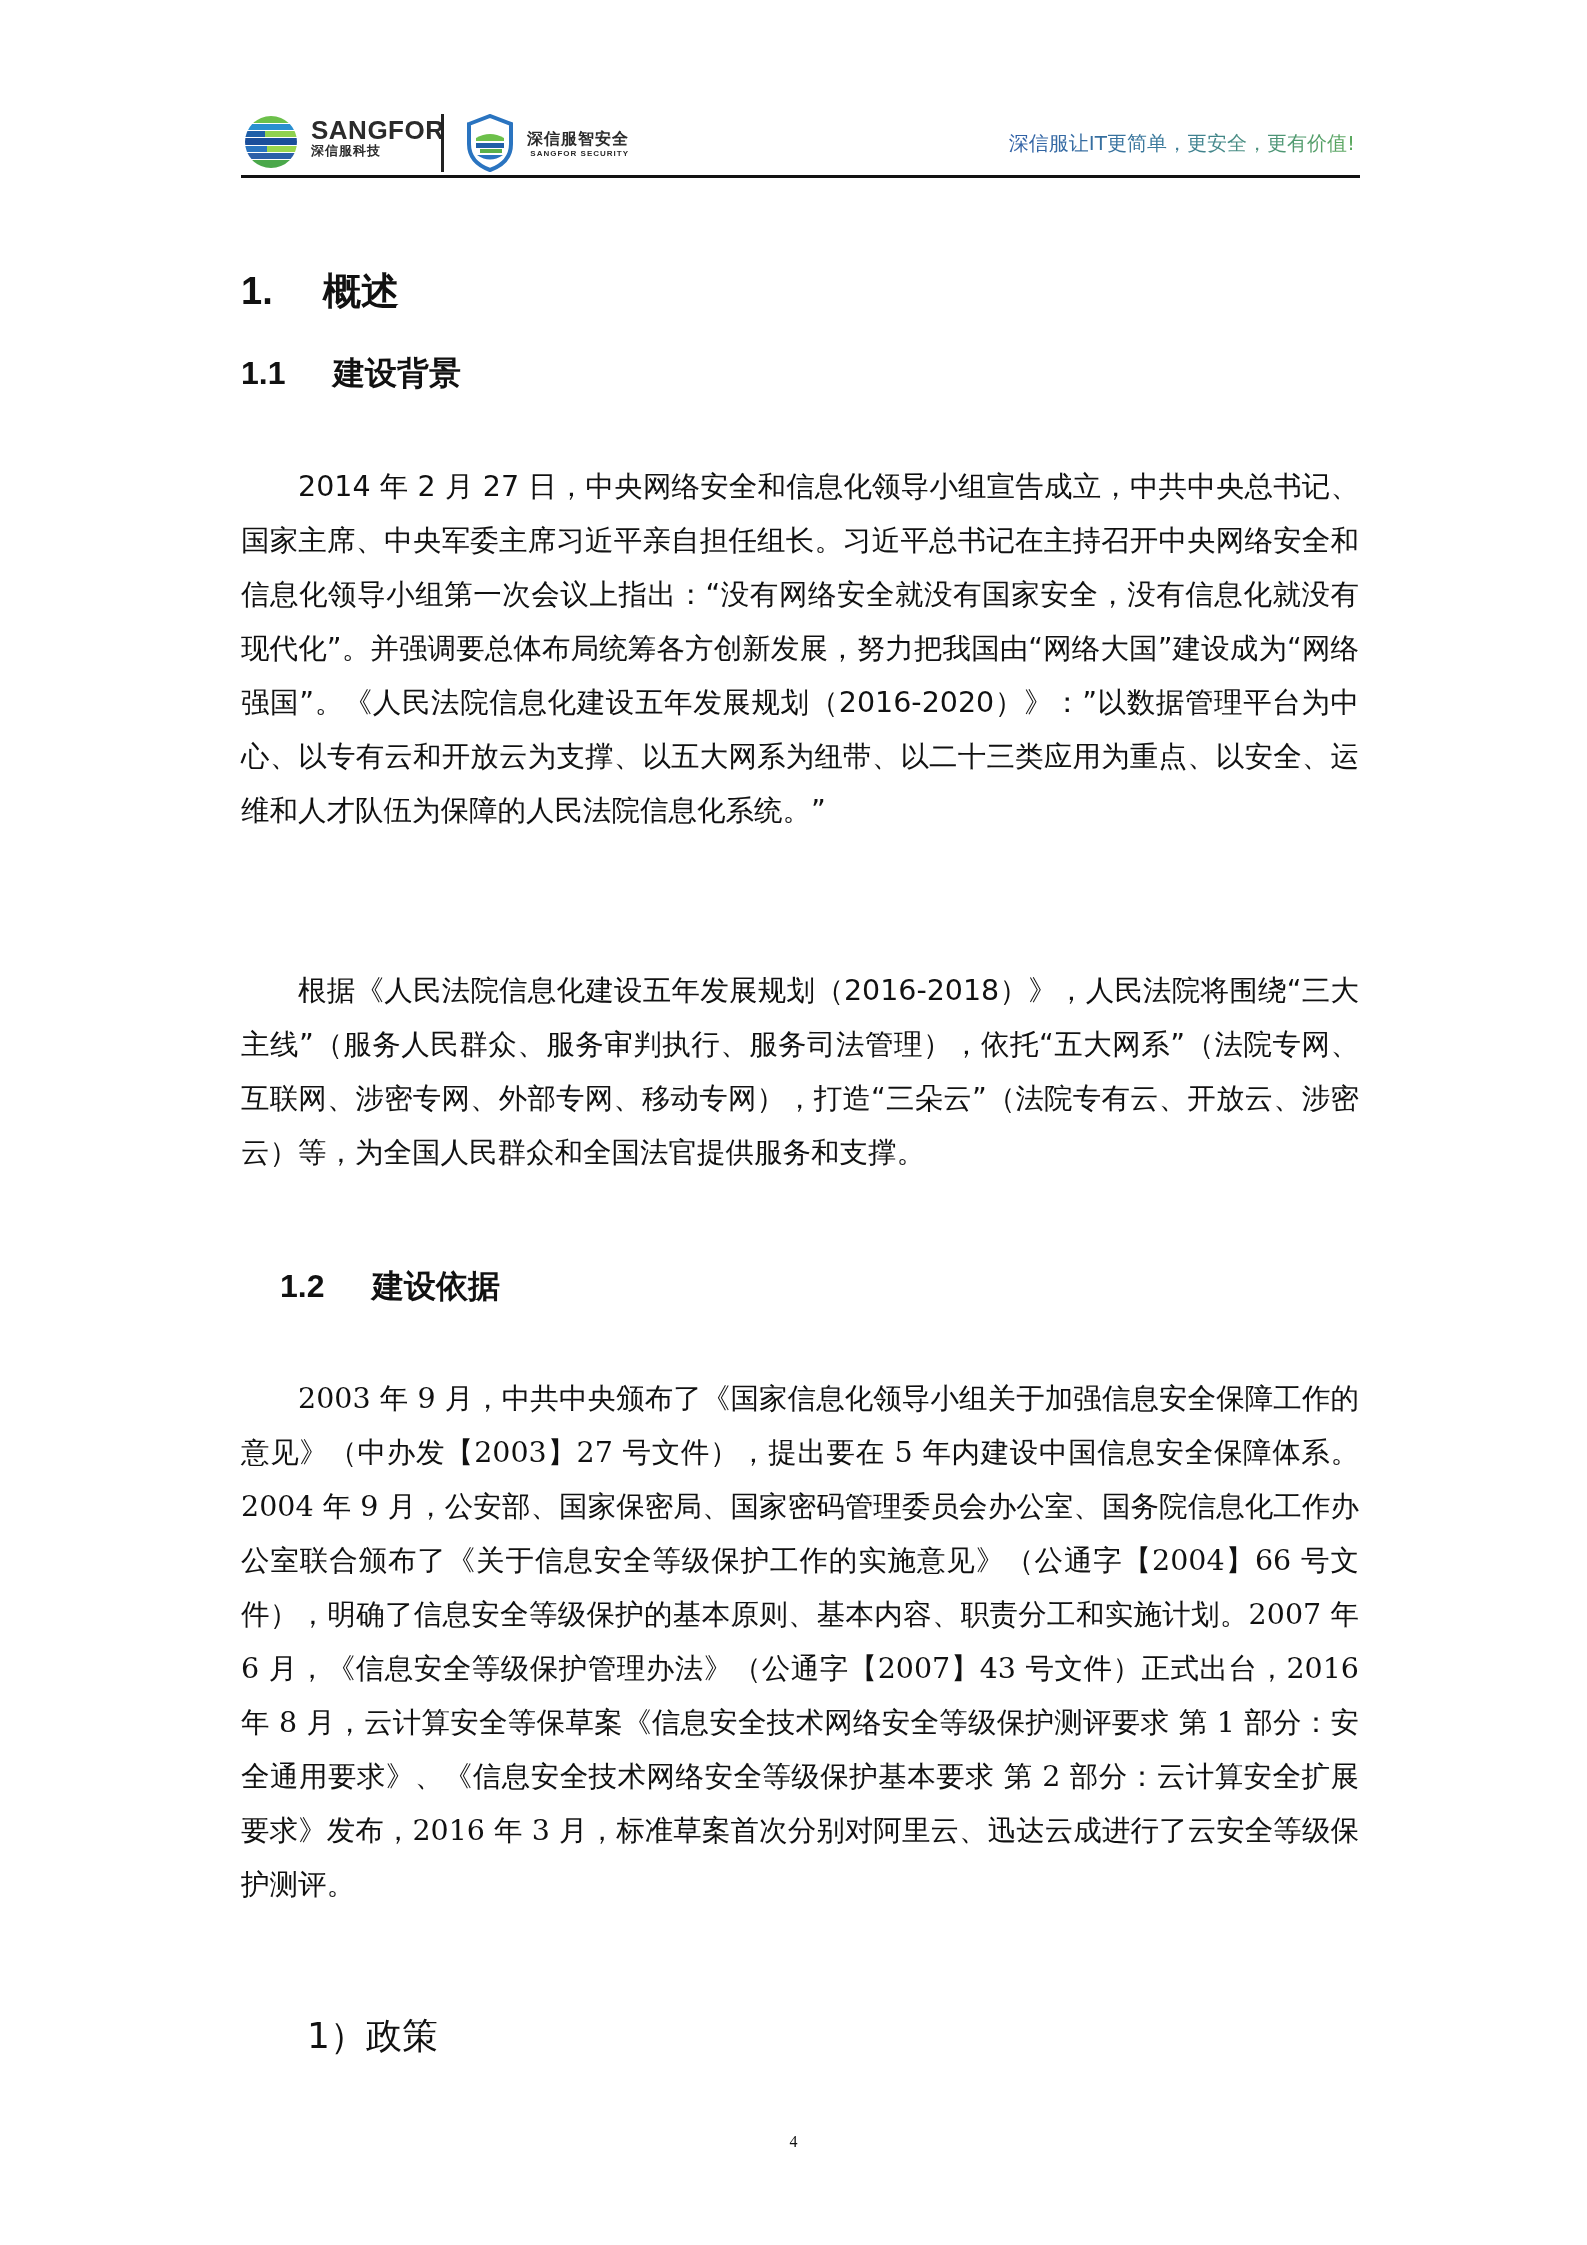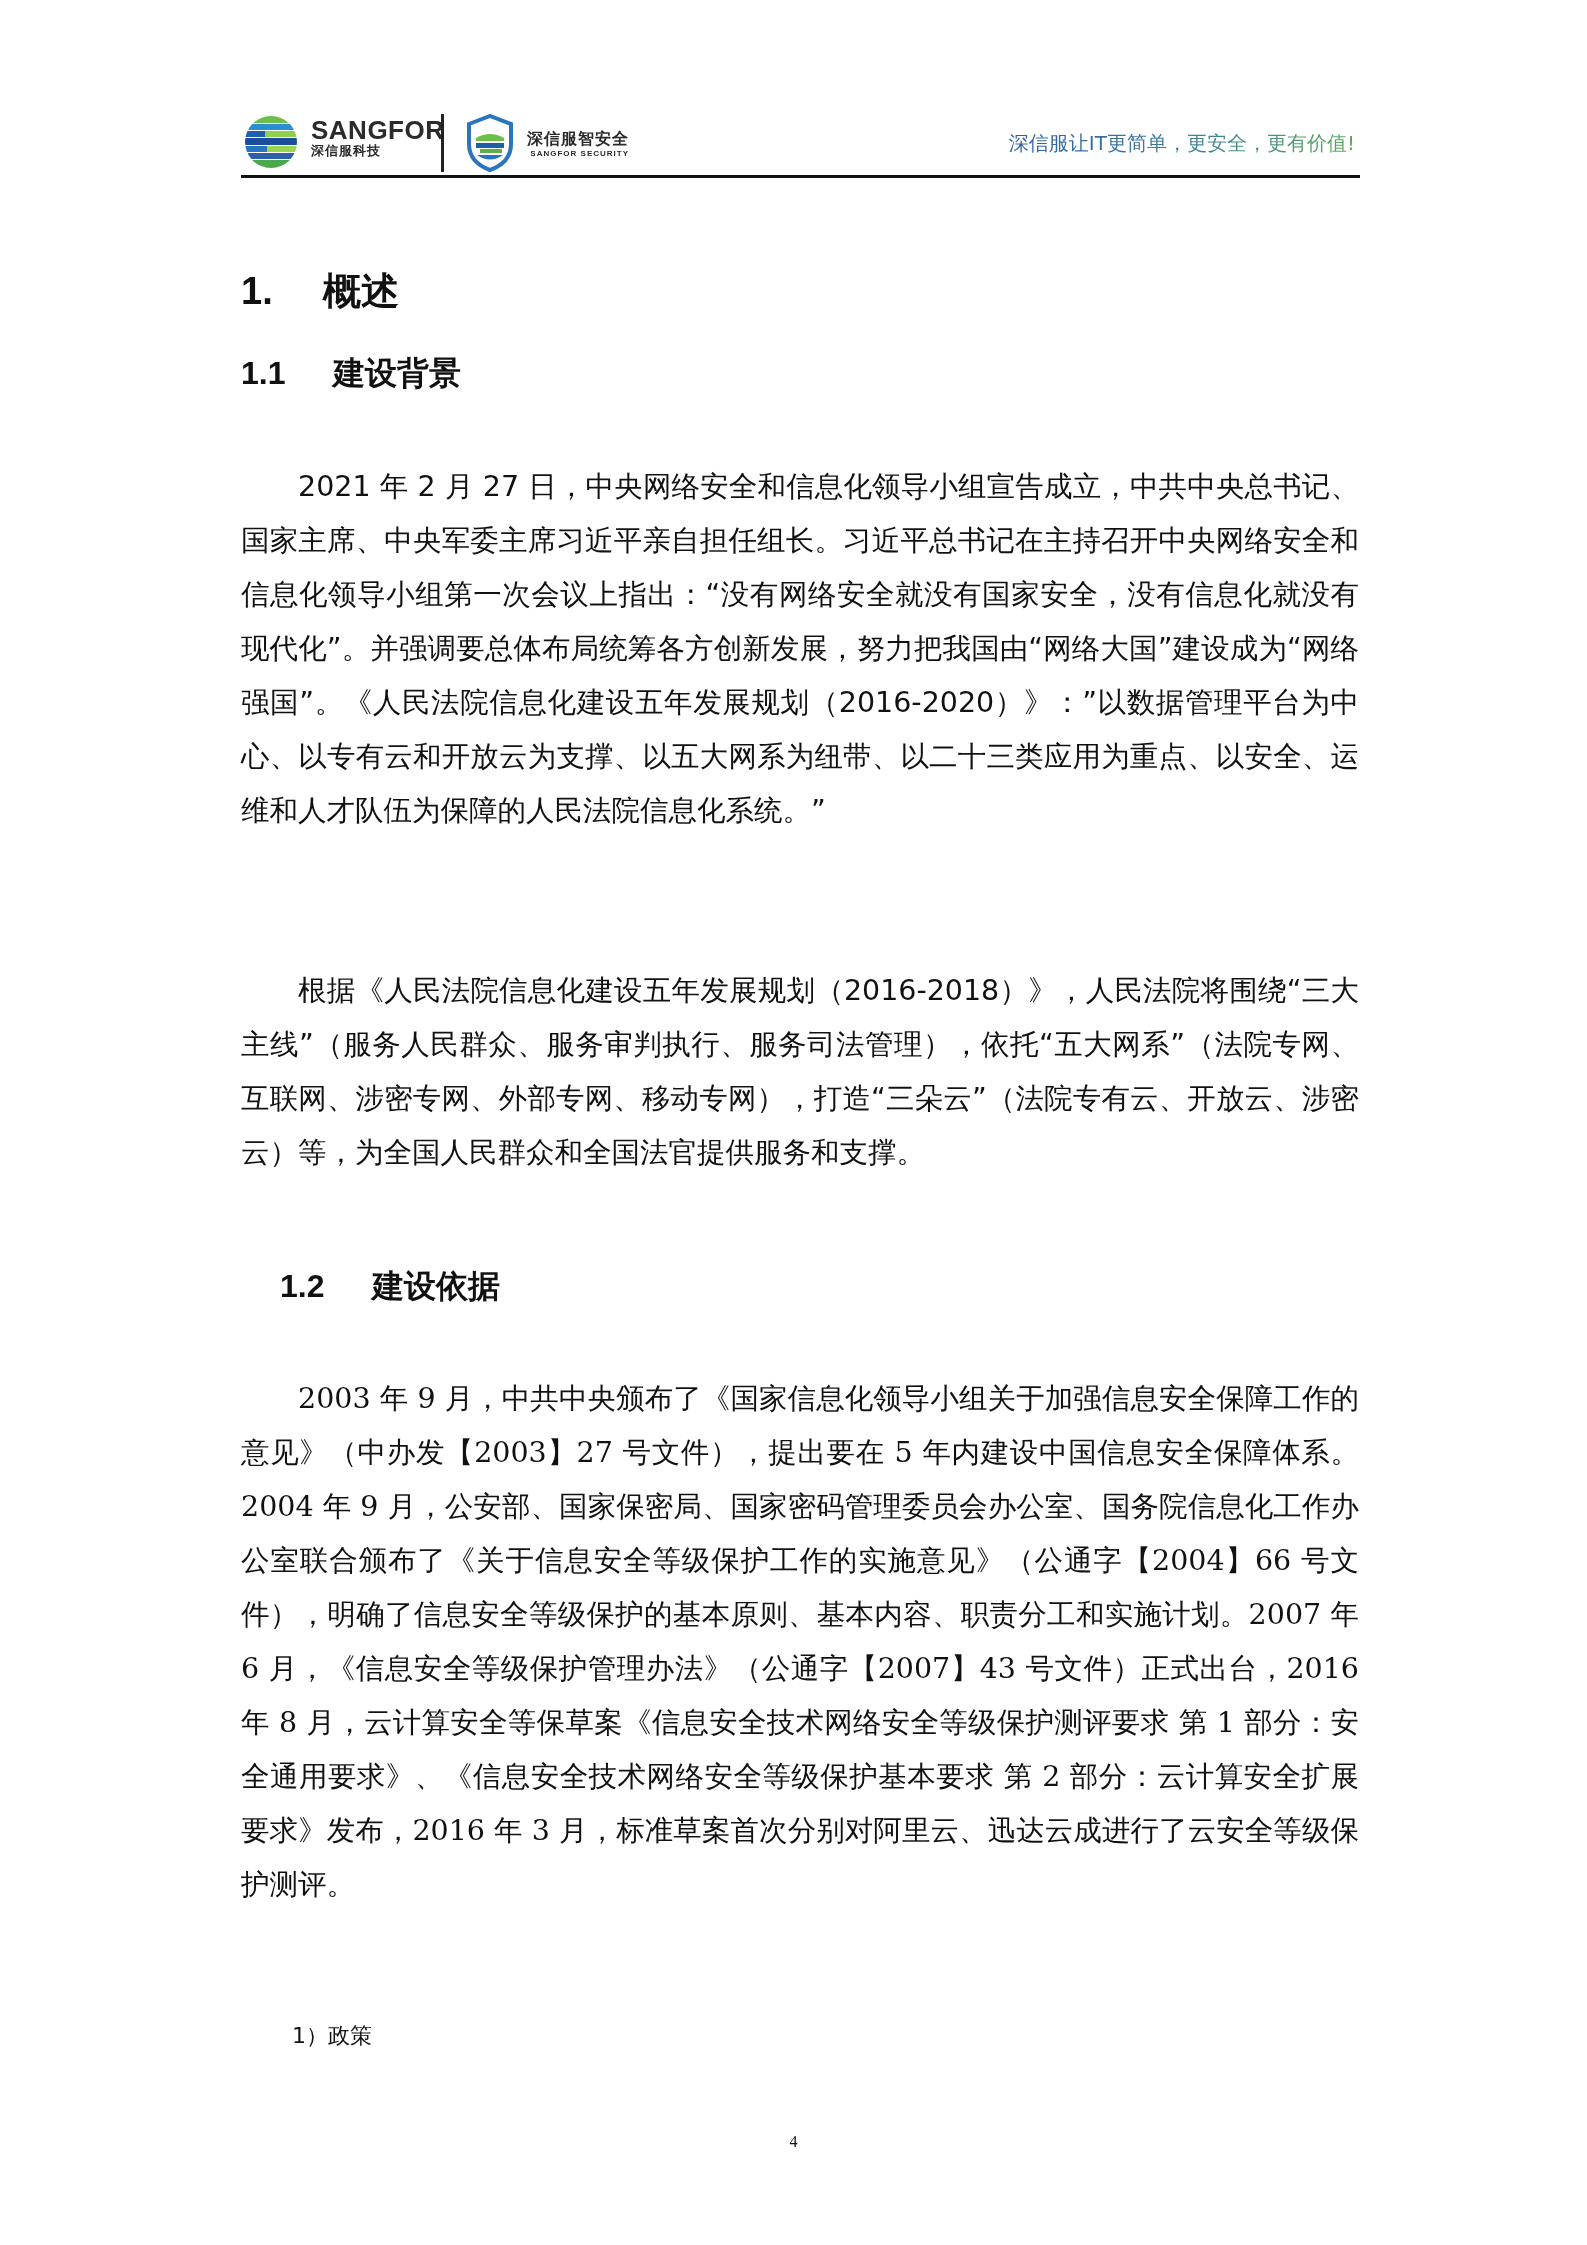--- a/index.html
+++ b/index.html
@@ -19,21 +19,21 @@
             background: linear-gradient(90deg, #2f5fa6 0%, #3a7a9a 45%, #5aa85c 100%); -webkit-background-clip: text; background-clip: text; color: transparent; }
 
   .content { position: absolute; left: 241px; top: 0; width: 1118px; }
   .h1 { position: absolute; left: 0; top: 232px; font-family: "Liberation Sans", "DejaVu Sans", sans-serif; font-weight: bold; font-size: 38px; line-height: 46px; white-space: nowrap; margin-top: 36px; }
   .h2 { position: absolute; left: 0; font-family: "Liberation Sans", "DejaVu Sans", sans-serif; font-weight: bold; font-size: 32px; line-height: 40px; white-space: nowrap; }
   .h-num { display: inline-block; }
   .h1 .h-num { width: 82px; }
   .h2 .h-num { width: 92px; }
   .para { position: absolute; left: 0; width: 1118px; font-family: "DejaVu Serif", serif; font-size: 28.5px; line-height: 54px; text-align: justify; text-indent: 57px; }
   .para.sans { font-family: "DejaVu Sans", sans-serif; }
-  .item { position: absolute; left: 51px; font-family: "DejaVu Sans", sans-serif; font-size: 22px; line-height: 40px; white-space: nowrap; }
+  .item { position: absolute; left: 66px; font-family: "DejaVu Sans", sans-serif; font-size: 36px; line-height: 40px; white-space: nowrap; }
   .page-num { position: absolute; left: 0; width: 1587px; top: 2133px; text-align: center; font-family: "Liberation Serif", serif; font-size: 16px; }
 </style>
 </head>
 <body>
 
 <div class="header">
   <svg class="logo1" viewBox="0 0 60 56">
     <defs>
       <clipPath id="gclip">
           <circle cx="30" cy="28" r="26"></circle>
@@ -75,21 +75,21 @@
 
 <div class="content">
   <div class="h1">
     <span class="h-num">1.</span><span>概述</span>
   </div>
 
   <div class="h2" style="top:353px;">
     <span class="h-num">1.1</span><span>建设背景</span>
   </div>
 
-  <p class="para sans" style="top:460px; margin:0;">2021 年 2 月 27 日，中央网络安全和信息化领导小组宣告成立，中共中央总书记、国家主席、中央军委主席习近平亲自担任组长。习近平总书记在主持召开中央网络安全和信息化领导小组第一次会议上指出：“没有网络安全就没有国家安全，没有信息化就没有现代化”。并强调要总体布局统筹各方创新发展，努力把我国由“网络大国”建设成为“网络强国”。《人民法院信息化建设五年发展规划（2016-2020）》：”以数据管理平台为中心、以专有云和开放云为支撑、以五大网系为纽带、以二十三类应用为重点、以安全、运维和人才队伍为保障的人民法院信息化系统。”</p>
+  <p class="para sans" style="top:460px; margin:0;">2014 年 2 月 27 日，中央网络安全和信息化领导小组宣告成立，中共中央总书记、国家主席、中央军委主席习近平亲自担任组长。习近平总书记在主持召开中央网络安全和信息化领导小组第一次会议上指出：“没有网络安全就没有国家安全，没有信息化就没有现代化”。并强调要总体布局统筹各方创新发展，努力把我国由“网络大国”建设成为“网络强国”。《人民法院信息化建设五年发展规划（2016-2020）》：”以数据管理平台为中心、以专有云和开放云为支撑、以五大网系为纽带、以二十三类应用为重点、以安全、运维和人才队伍为保障的人民法院信息化系统。”</p>
 
   <p class="para sans" style="top:964px; margin:0;">根据《人民法院信息化建设五年发展规划（2016-2018）》，人民法院将围绕“三大主线”（服务人民群众、服务审判执行、服务司法管理），依托“五大网系”（法院专网、互联网、涉密专网、外部专网、移动专网），打造“三朵云”（法院专有云、开放云、涉密云）等，为全国人民群众和全国法官提供服务和支撑。</p>
 
   <div class="h2" style="top:1266px;margin-left:39px;">
     <span class="h-num">1.2</span><span>建设依据</span>
   </div>
 
   <p class="para" style="top:1372px; margin:0;">2003 年 9 月，中共中央颁布了《国家信息化领导小组关于加强信息安全保障工作的意见》（中办发【2003】27 号文件），提出要在 5 年内建设中国信息安全保障体系。2004 年 9 月，公安部、国家保密局、国家密码管理委员会办公室、国务院信息化工作办公室联合颁布了《关于信息安全等级保护工作的实施意见》（公通字【2004】66 号文件），明确了信息安全等级保护的基本原则、基本内容、职责分工和实施计划。2007 年 6 月，《信息安全等级保护管理办法》（公通字【2007】43 号文件）正式出台，2016 年 8 月，云计算安全等保草案《信息安全技术网络安全等级保护测评要求 第 1 部分：安全通用要求》、《信息安全技术网络安全等级保护基本要求 第 2 部分：云计算安全扩展要求》发布，2016 年 3 月，标准草案首次分别对阿里云、迅达云成进行了云安全等级保护测评。</p>
 
   <div class="item" style="top:2016px;">1）政策</div>

